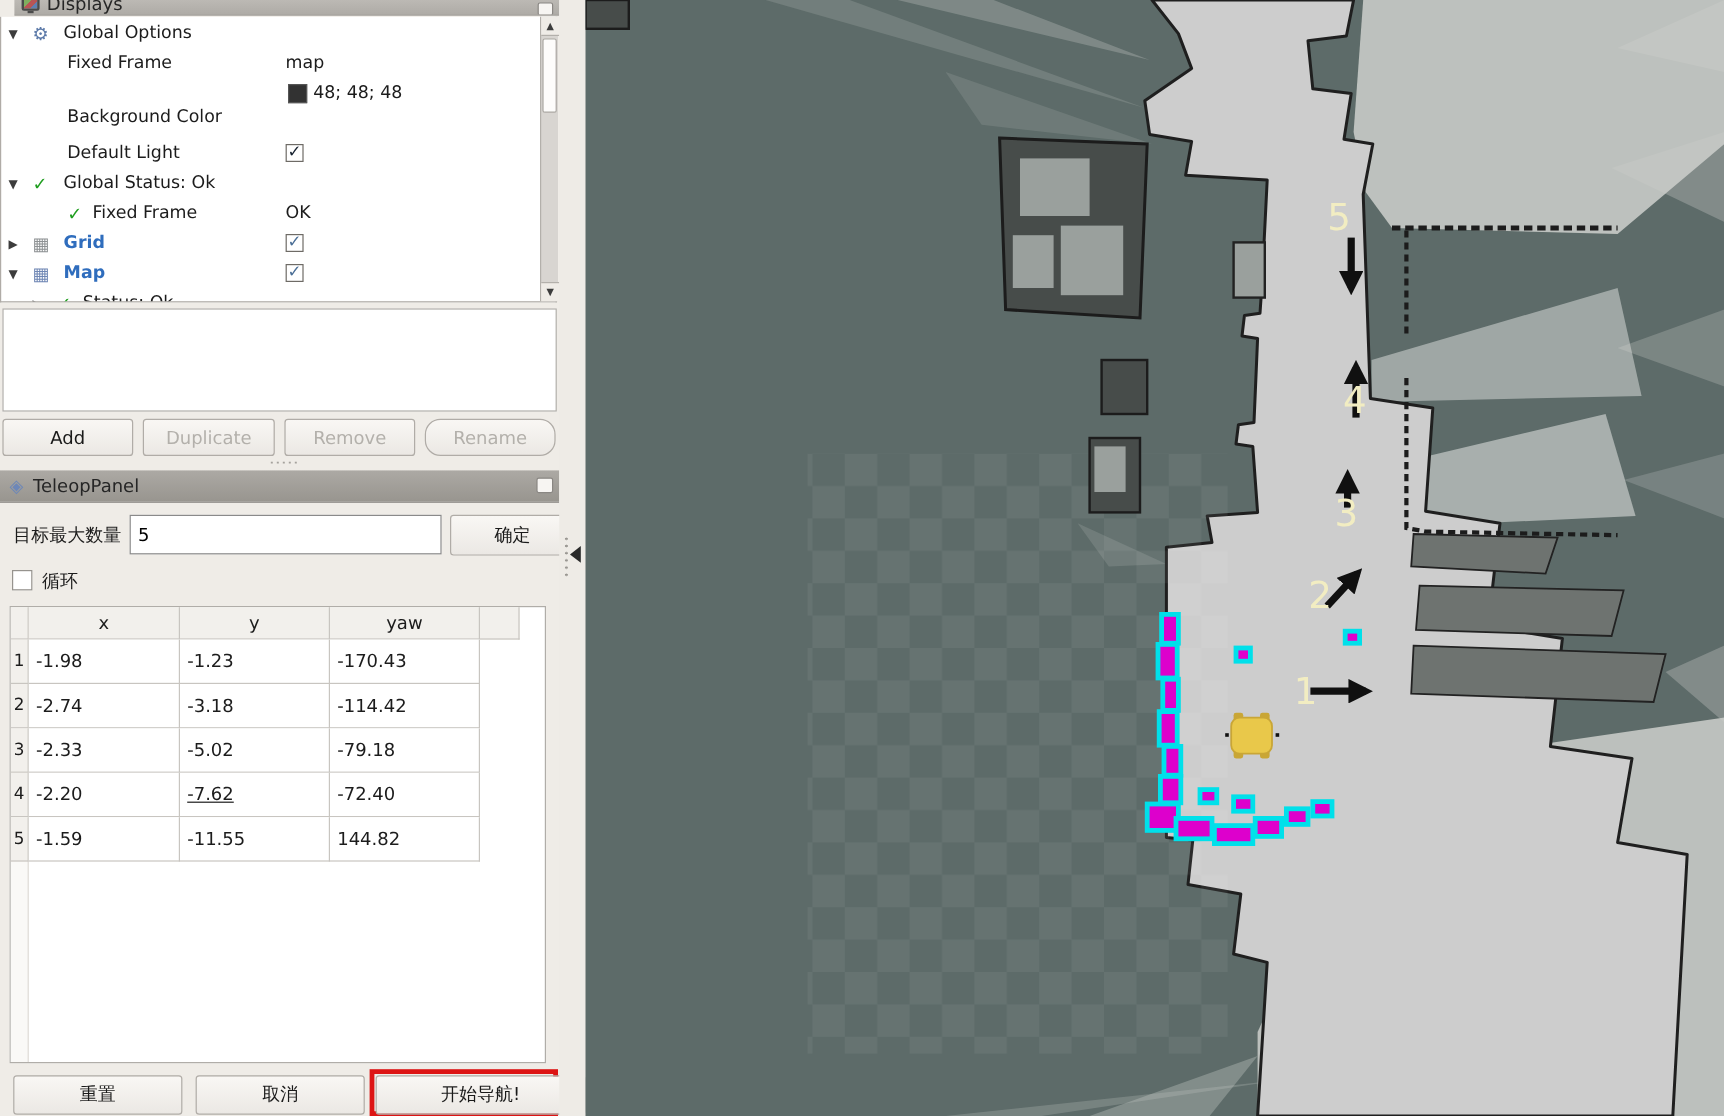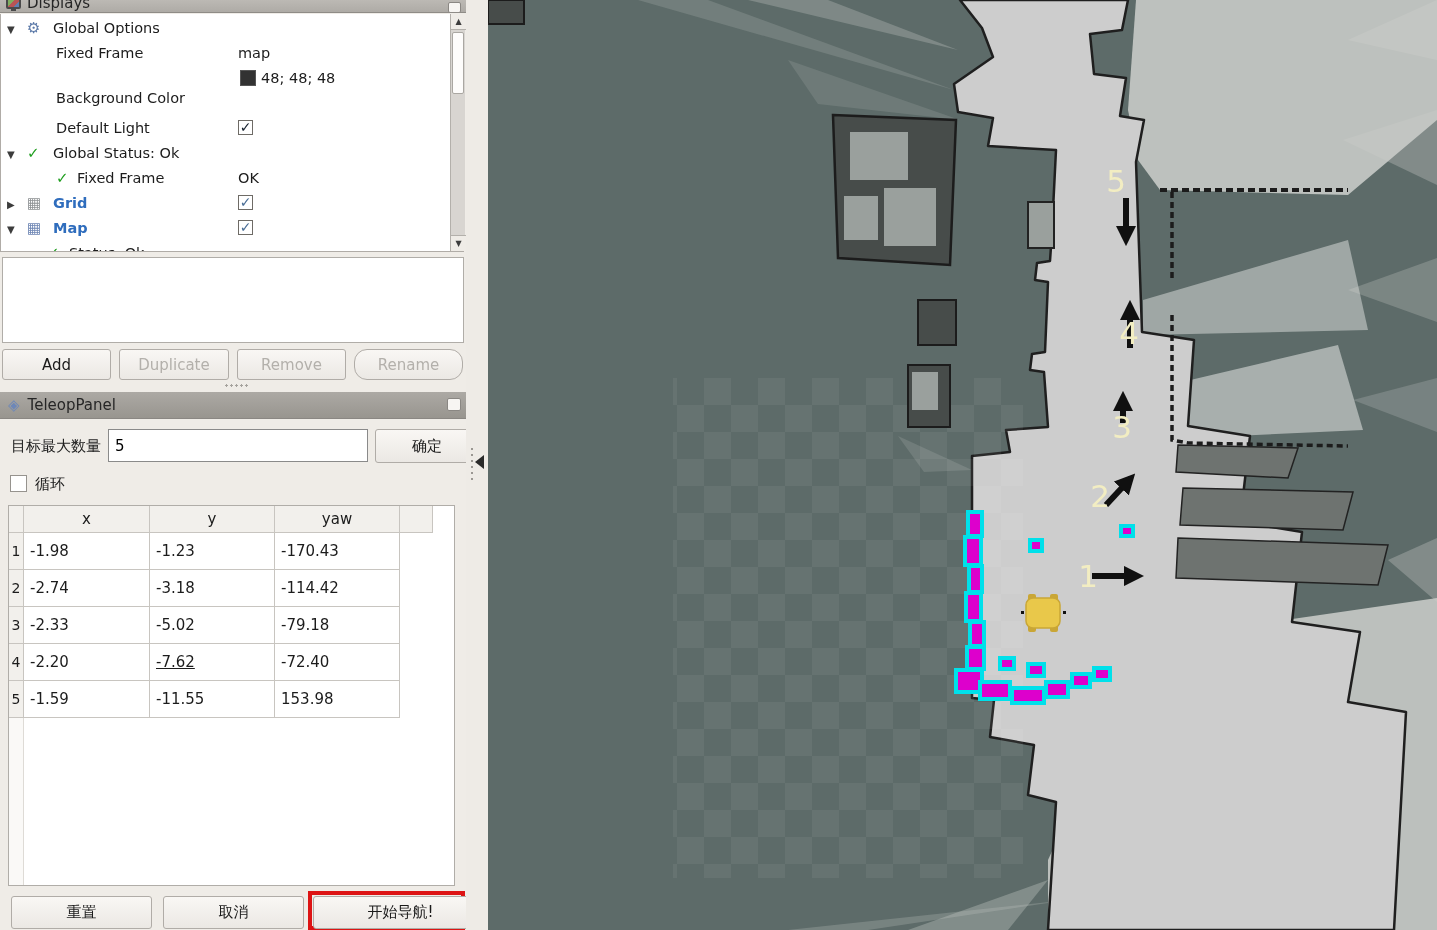--- a/index.html
+++ b/index.html
@@ -1,20 +1,20 @@
 <!DOCTYPE html>
 <html><head>
 <meta charset="utf-8">
 <style>
   * { margin:0; padding:0; box-sizing:border-box; }
   html,body { width:1437px; height:930px; overflow:hidden; }
   body { font-family:"DejaVu Sans","Liberation Sans",sans-serif; background:#efece7; position:relative; color:#1c1c1c; }
 
   
-  #left-panel { position:absolute; left:0; top:0; width:466px; height:930px; background:#efece7; }
+  #left-panel { position:absolute; left:0; top:0; width:466px; height:930px; background:#efece7;padding-left:12px; }
   #splitter { position:absolute; left:466px; top:0; width:22px; height:930px; background:#eeebe6; }
   #splitter .dots { position:absolute; left:4px; top:446px; width:4px; height:36px;
       background-image:radial-gradient(circle,#9a9792 1px,transparent 1.2px); background-size:4px 6px; }
   #splitter .collapse { position:absolute; left:9px; top:455px; width:0; height:0;
       border-top:7px solid transparent; border-bottom:7px solid transparent; border-right:9px solid #2a2a2a; }
 
   .titlebar { position:relative; height:13px; background:linear-gradient(#bcb9b4,#aeaba6); overflow:hidden; border-bottom:1px solid #8f8c87; }
   .titlebar .tb-inner { position:absolute; left:0; top:-8px; height:22px; width:100%; display:flex; align-items:center; }
   .tb-label { font-size:15px; color:#262626; margin-left:6px; }
   .float-btn { position:absolute; right:5px; top:2px; width:13px; height:11px; background:#f7f5f2; border:1px solid #8a8783; border-radius:2px; }
@@ -188,21 +188,21 @@
       <div class="td-cell" style="left: 15px; top: 101px; width: 126px;">-2.33</div>
       <div class="td-cell" style="left: 141px; top: 101px; width: 125px;">-5.02</div>
       <div class="td-cell" style="left: 266px; top: 101px; width: 125px;">-79.18</div>
       <div class="num-cell" style="left: 0px; top: 138px; width: 15px;">4</div>
       <div class="td-cell" style="left: 15px; top: 138px; width: 126px;">-2.20</div>
       <div class="td-cell" style="left: 141px; top: 138px; width: 125px; text-decoration: underline;">-7.62</div>
       <div class="td-cell" style="left: 266px; top: 138px; width: 125px;">-72.40</div>
       <div class="num-cell" style="left: 0px; top: 175px; width: 15px;">5</div>
       <div class="td-cell" style="left: 15px; top: 175px; width: 126px;">-1.59</div>
       <div class="td-cell" style="left: 141px; top: 175px; width: 125px;">-11.55</div>
-      <div class="td-cell" style="left: 266px; top: 175px; width: 125px;">153.98</div>
+      <div class="td-cell" style="left: 266px; top: 175px; width: 125px;">144.82</div>
     </div>
 
   <div id="bottom-btns"></div>
   <div id="red-box"></div>
 <button class="qt-btn bottom-btn" style="left: 11px; top: 896px; width: 141px;">重置</button>
     <button class="qt-btn bottom-btn" style="left: 163px; top: 896px; width: 141px;">取消</button>
     <button class="qt-btn bottom-btn" style="left: 313px; top: 896px; width: 175px;">开始导航!</button>
   </div>
 
 <div id="splitter">

